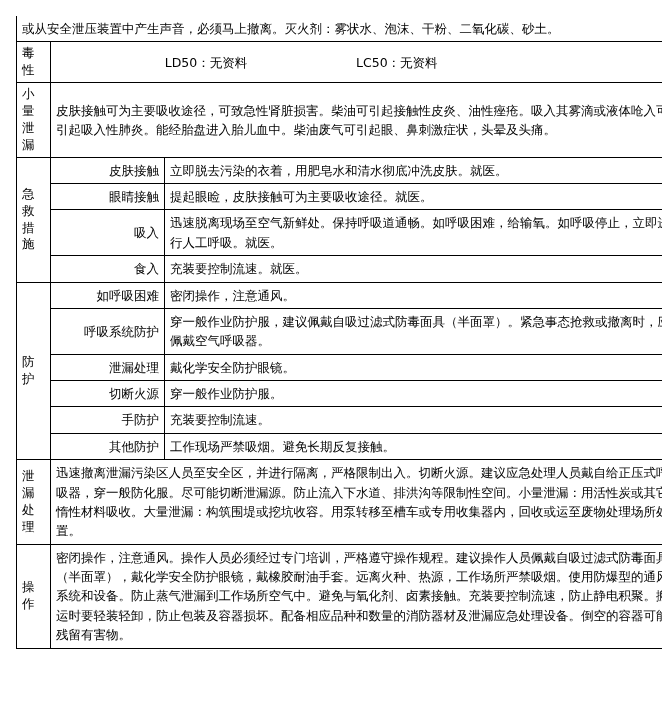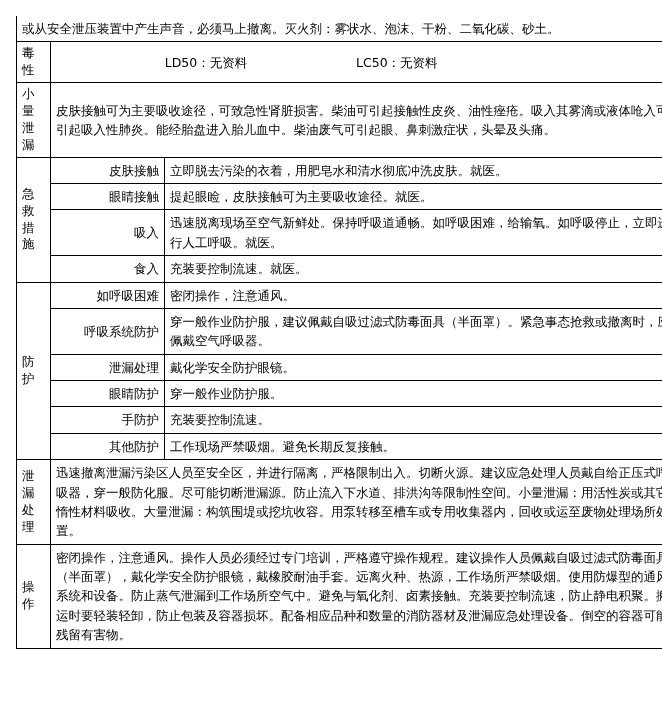--- a/index.html
+++ b/index.html
@@ -135,21 +135,21 @@
       </tr>
       <tr>
         <td class="sublabel">呼吸系统防护</td>
         <td class="body justify">穿一般作业防护服，建议佩戴自吸过滤式防毒面具（半面罩）。紧急事态抢救或撤离时，应佩戴空气呼吸器。</td>
       </tr>
       <tr>
         <td class="sublabel">泄漏处理</td>
         <td class="body justify">戴化学安全防护眼镜。</td>
       </tr>
       <tr>
-        <td class="sublabel">眼睛防护</td>
+        <td class="sublabel">切断火源</td>
         <td class="body justify">穿一般作业防护服。</td>
       </tr>
       <tr>
         <td class="sublabel">手防护</td>
         <td class="body justify">充装要控制流速。</td>
       </tr>
       <tr>
         <td class="sublabel">其他防护</td>
         <td class="body justify">工作现场严禁吸烟。避免长期反复接触。</td>
       </tr>

